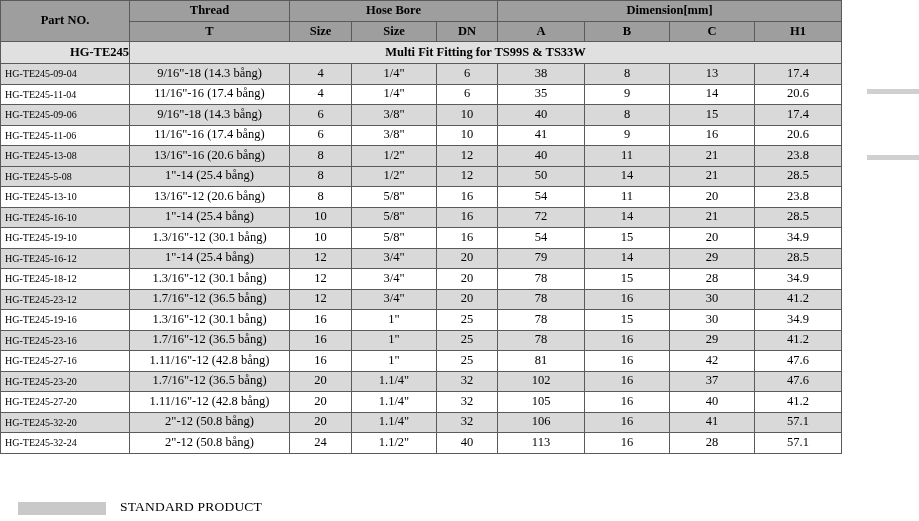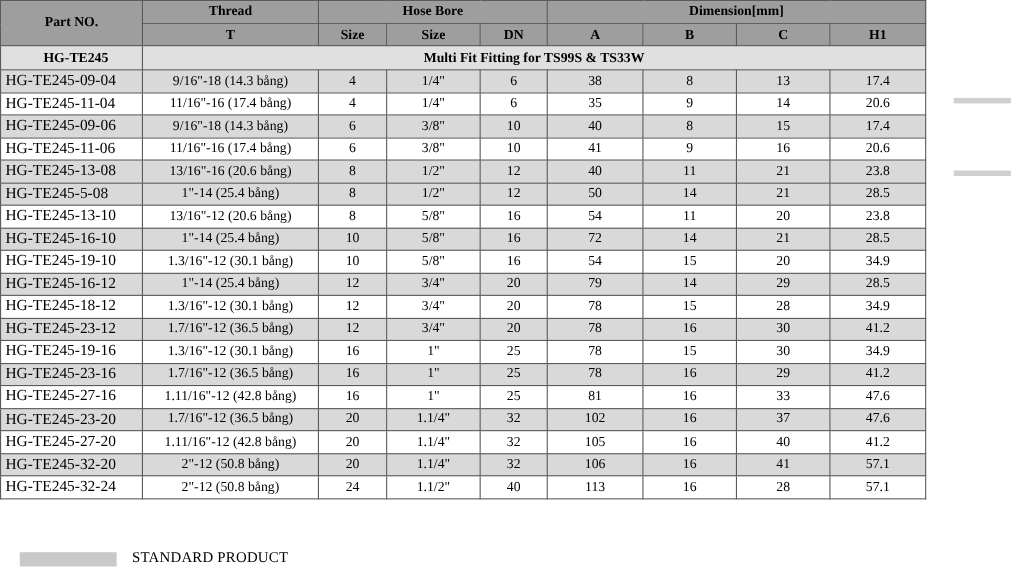--- a/index.html
+++ b/index.html
@@ -43,30 +43,30 @@
   thead th.sub {
     height: 19px;
   }
   .row-title td {
     background: #e0e0e0;
     font-weight: bold;
     font-size: 13.5px;
     height: 21px;
   }
   .row-title td.title-left {
-    text-align: center;
+    text-align: right;
     padding-left: 8px;
   }
   tbody td {
     height: 19.5px;
   }
   tbody td.part {
     text-align: left;
     padding-left: 4px;
-    font-size: 14px;
+    font-size: 10px;
   }
   tr.shade td {
     background: #d9d9d9;
   }
   tr.plain td {
     background: #ffffff;
   }
   .legend {
     position: absolute;
     left: 0;
@@ -292,21 +292,21 @@
           <td>41.2</td>
         </tr>
         <tr class="plain">
           <td class="part">HG-TE245-27-16</td>
           <td>1.11/16"-12 (42.8 bång)</td>
           <td>16</td>
           <td>1"</td>
           <td>25</td>
           <td>81</td>
           <td>16</td>
-          <td>33</td>
+          <td>42</td>
           <td>47.6</td>
         </tr>
         <tr class="shade">
           <td class="part">HG-TE245-23-20</td>
           <td>1.7/16"-12 (36.5 bång)</td>
           <td>20</td>
           <td>1.1/4"</td>
           <td>32</td>
           <td>102</td>
           <td>16</td>

